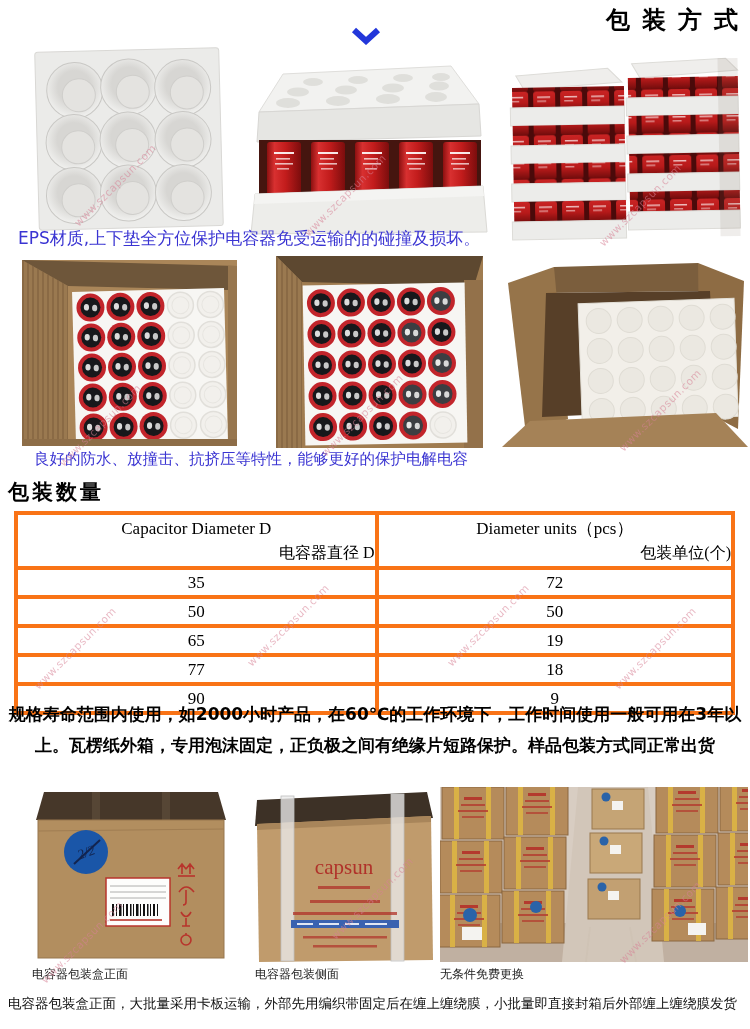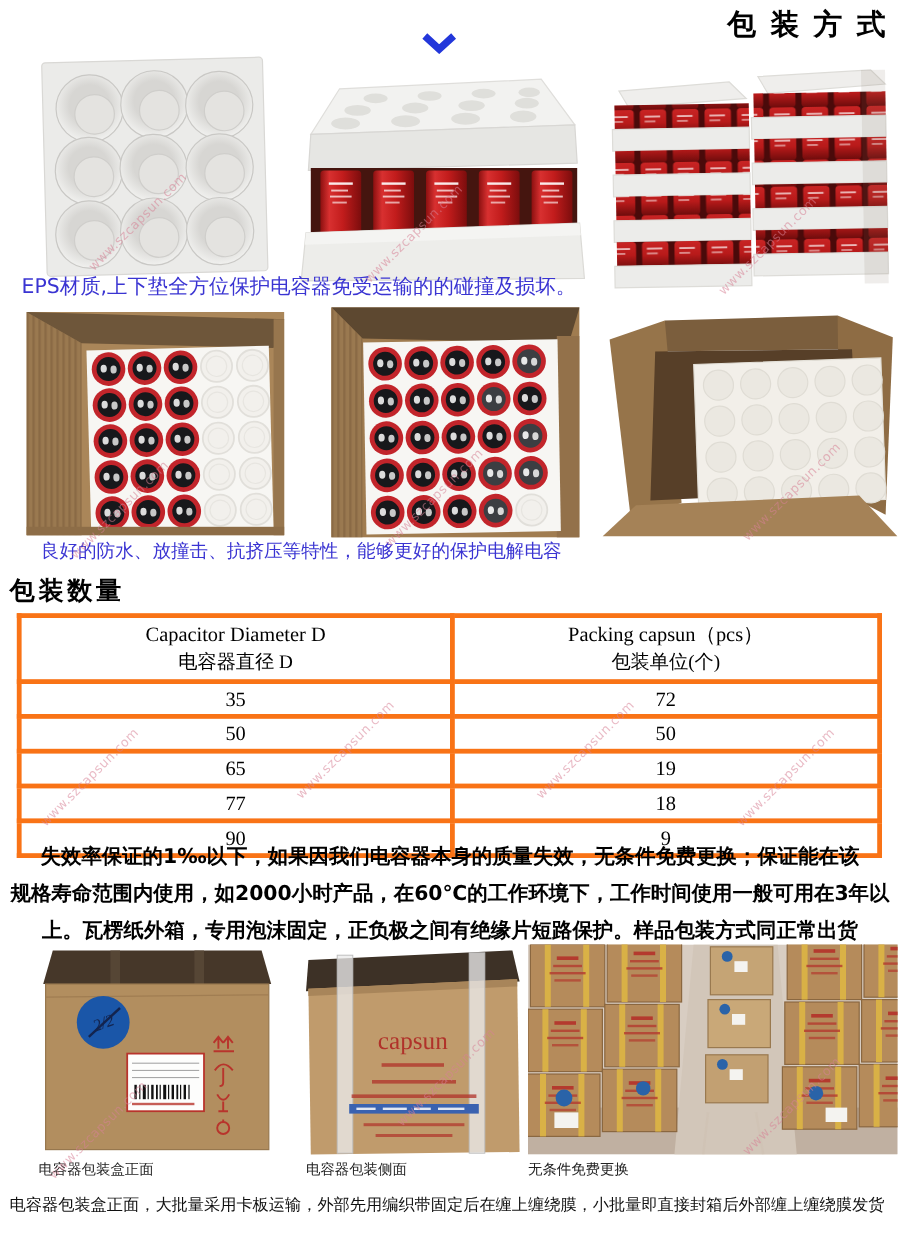--- a/index.html
+++ b/index.html
@@ -12,21 +12,21 @@
   .photo{position:absolute;}
   .cap-blue{color:#3a34d2;white-space:nowrap;}
   .caption1{top:227px;left:18px;font-size:17px;}
   .caption2{top:449px;left:34px;font-size:15.5px;}
   .sec-heading{top:478px;left:8px;font-family:"Liberation Serif",serif;font-weight:700;
                font-size:21px;letter-spacing:3px;color:#000;}
   table.pk{position:absolute;top:511px;left:14px;width:721px;border-collapse:collapse;
            font-family:"Liberation Serif",serif;color:#000;}
   table.pk td{border:4px solid #f97316;text-align:center;padding:1px 0;font-family:Liberation Serif, serif;}
   table.pk td .en{font-size:17px;line-height:25px;}
-  table.pk td .zh{font-size:16px;line-height:24px;}
+  table.pk td .zh{font-size:16px;line-height:24px;text-align:right;}
   table.pk td.num{height:23px;font-size:17px;}
   .notes{top:699px;left:0;width:750px;text-align:center;font-weight:700;font-size:17px;
          line-height:31px;color:#000;}
   .pcap{position:absolute;top:966px;text-align:left;font-size:12px;color:#222;}
   .pcap-front{left:32px;width:198px;}
   .pcap-side{left:255px;width:180px;}
   .pcap-pallet{left:440px;width:308px;}
   .footer{top:995px;left:8px;font-size:13.5px;color:#101010;white-space:nowrap;}
   .wm{position:absolute;transform:translate(-50%,-50%) rotate(-45deg);
       font-size:10.5px;color:rgba(215,130,150,0.55);letter-spacing:.5px;
@@ -302,21 +302,21 @@
   <div class="abs sec-heading">包装数量</div>
 
   <table class="pk">
     <tbody>
         <tr>
       <td style="width:50.3%">
         <div class="en">Capacitor Diameter D</div>
         <div class="zh">电容器直径 D</div>
       </td>
       <td>
-        <div class="en">Packing capsun（pcs）</div>
+        <div class="en">Diameter units（pcs）</div>
         <div class="zh">包装单位(个)</div>
       </td>
     </tr>
     <tr>
       <td class="num">35</td>
       <td class="num">72</td>
     </tr>
     <tr>
       <td class="num">50</td>
       <td class="num">50</td>
@@ -330,21 +330,20 @@
       <td class="num">18</td>
     </tr>
     <tr>
       <td class="num">90</td>
       <td class="num">9</td>
     </tr>
   </tbody>
     </table>
 
   <div class="abs notes">
-    <div>失效率保证的1‰以下，如果因我们电容器本身的质量失效，无条件免费更换；保证能在该</div>
     <div>规格寿命范围内使用，如2000小时产品，在60℃的工作环境下，工作时间使用一般可用在3年以</div>
     <div>上。瓦楞纸外箱，专用泡沫固定，正负极之间有绝缘片短路保护。样品包装方式同正常出货</div>
   </div>
 
   <div class="photo" style="left:32px;top:790px;">
     <svg width="198" height="172" viewBox="0 0 198 172">
       <polygon points="12,2 186,2 194,30 4,30" fill="#463729"></polygon>
       <rect x="60" y="2" width="8" height="28" fill="#5a4a38" opacity="0.8"></rect>
       <rect x="130" y="2" width="8" height="28" fill="#5a4a38" opacity="0.8"></rect>
       <rect x="6" y="30" width="186" height="138" fill="#b28e5f" stroke="#97774e"></rect>

